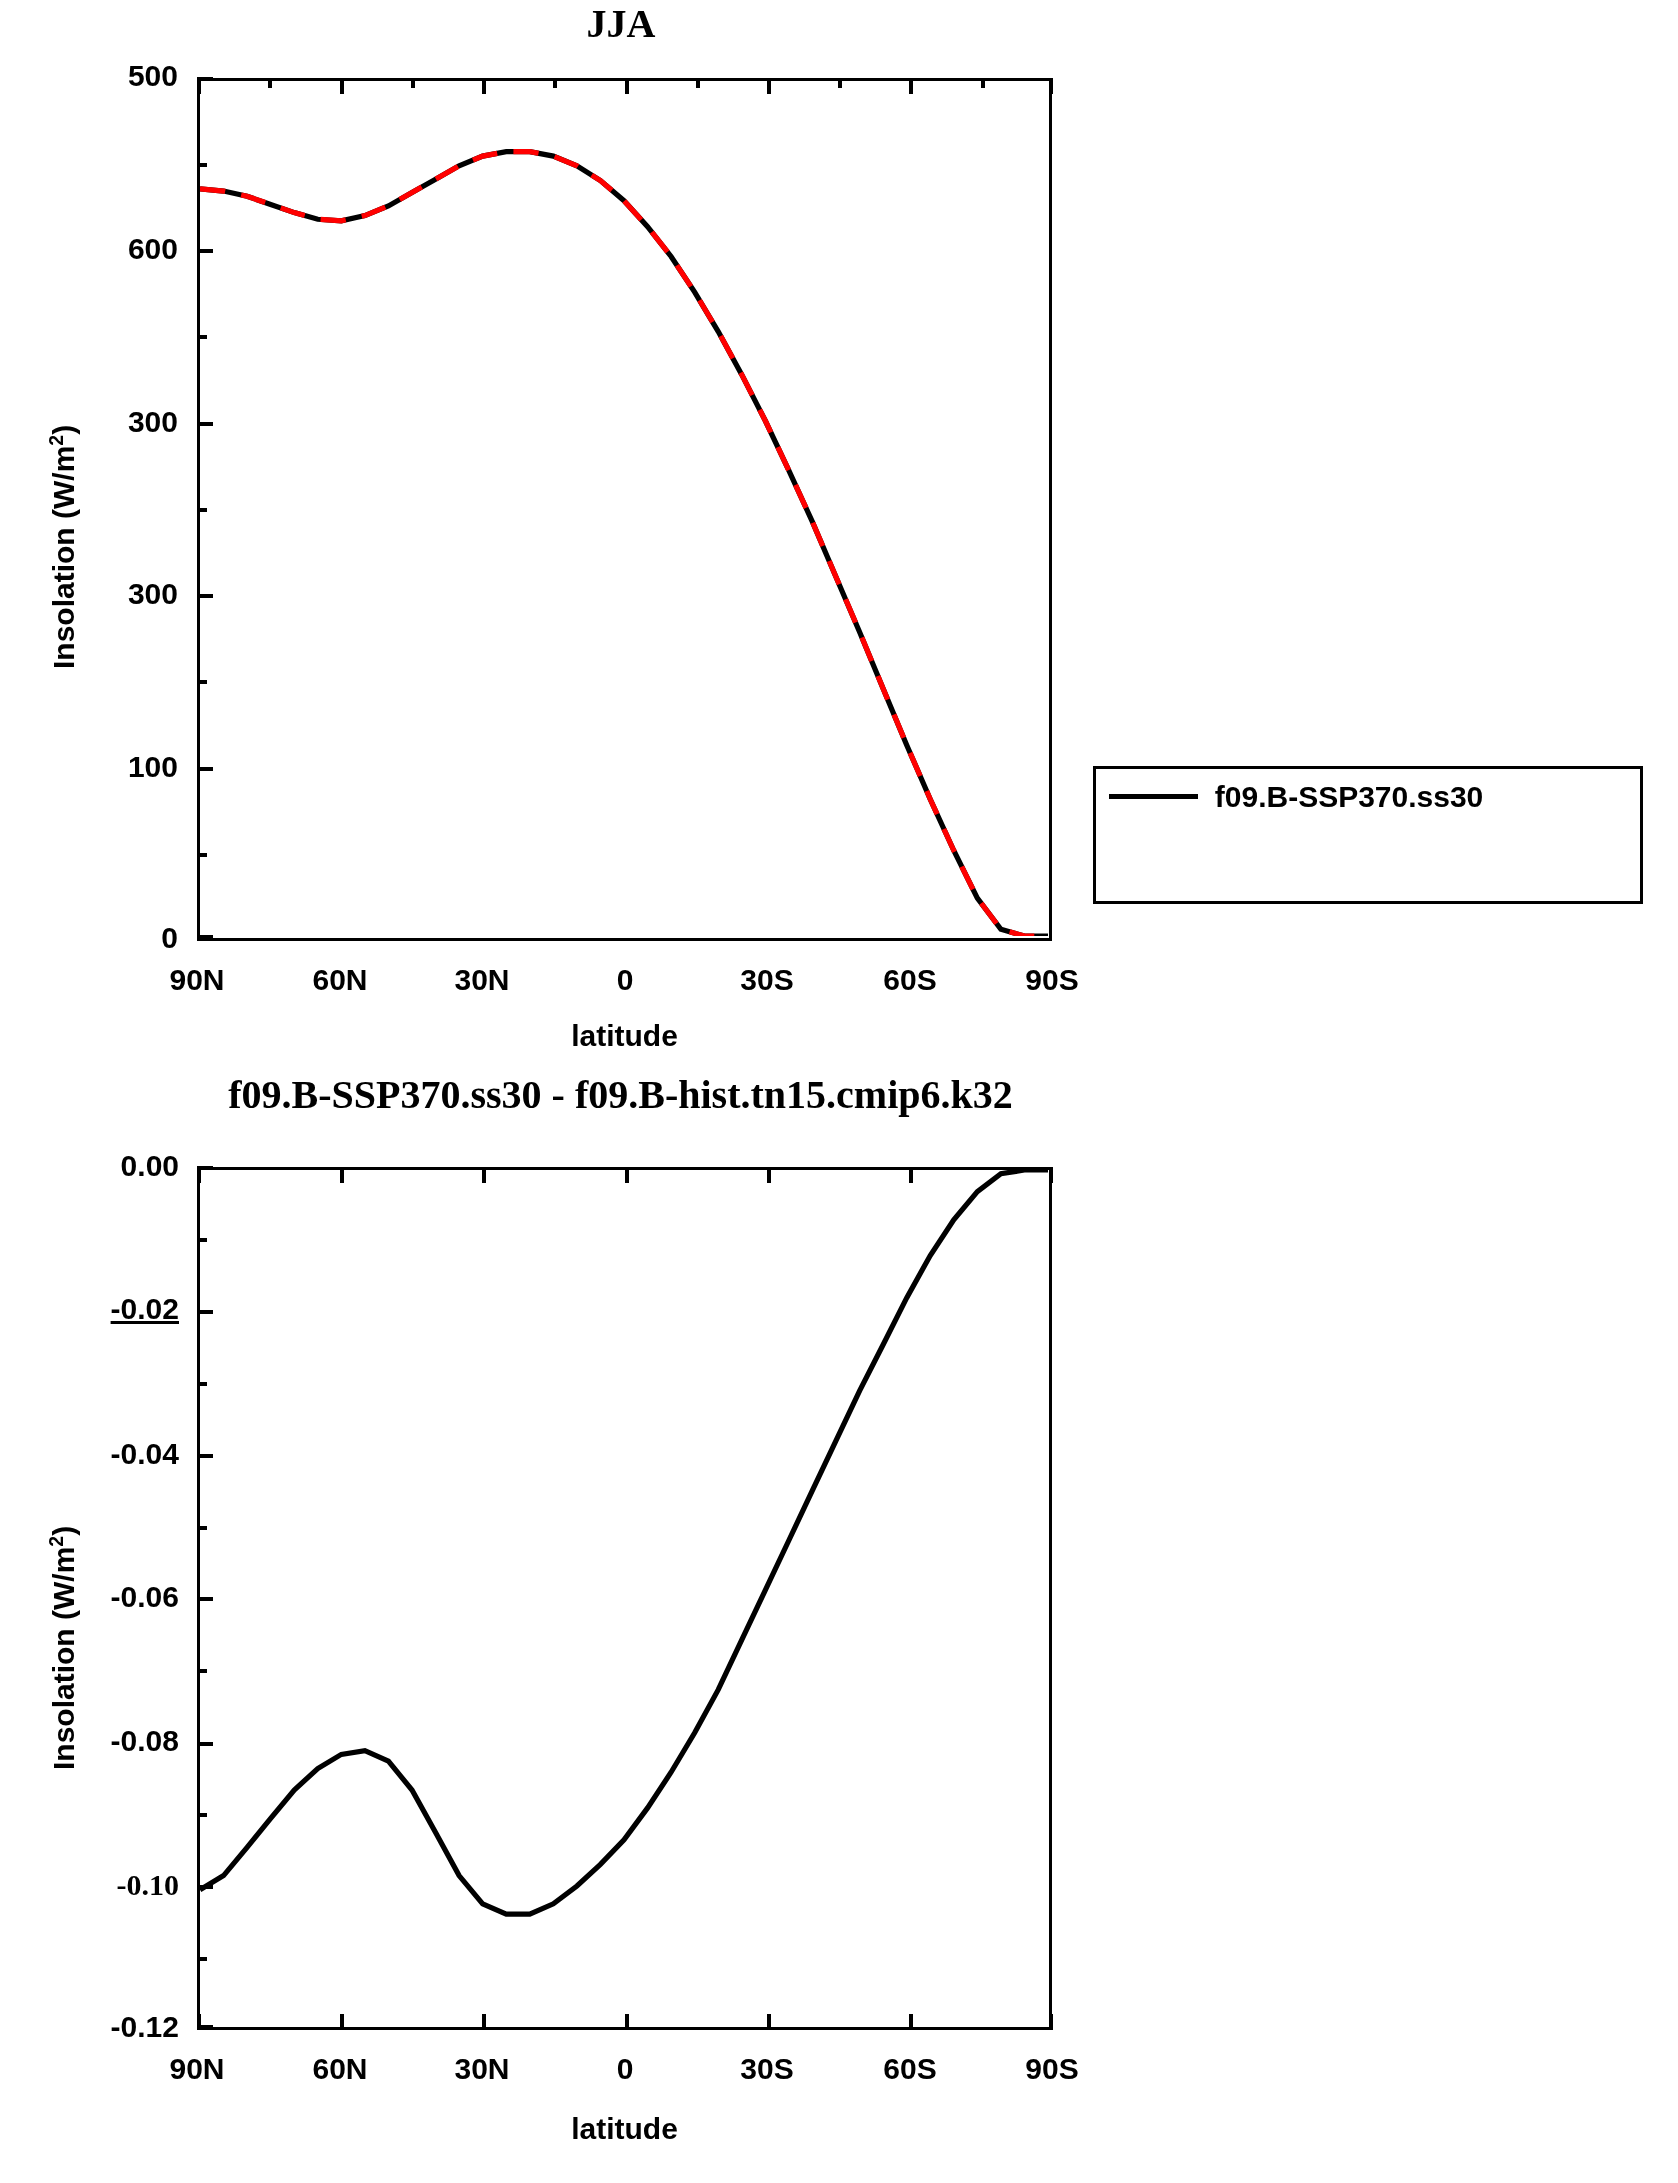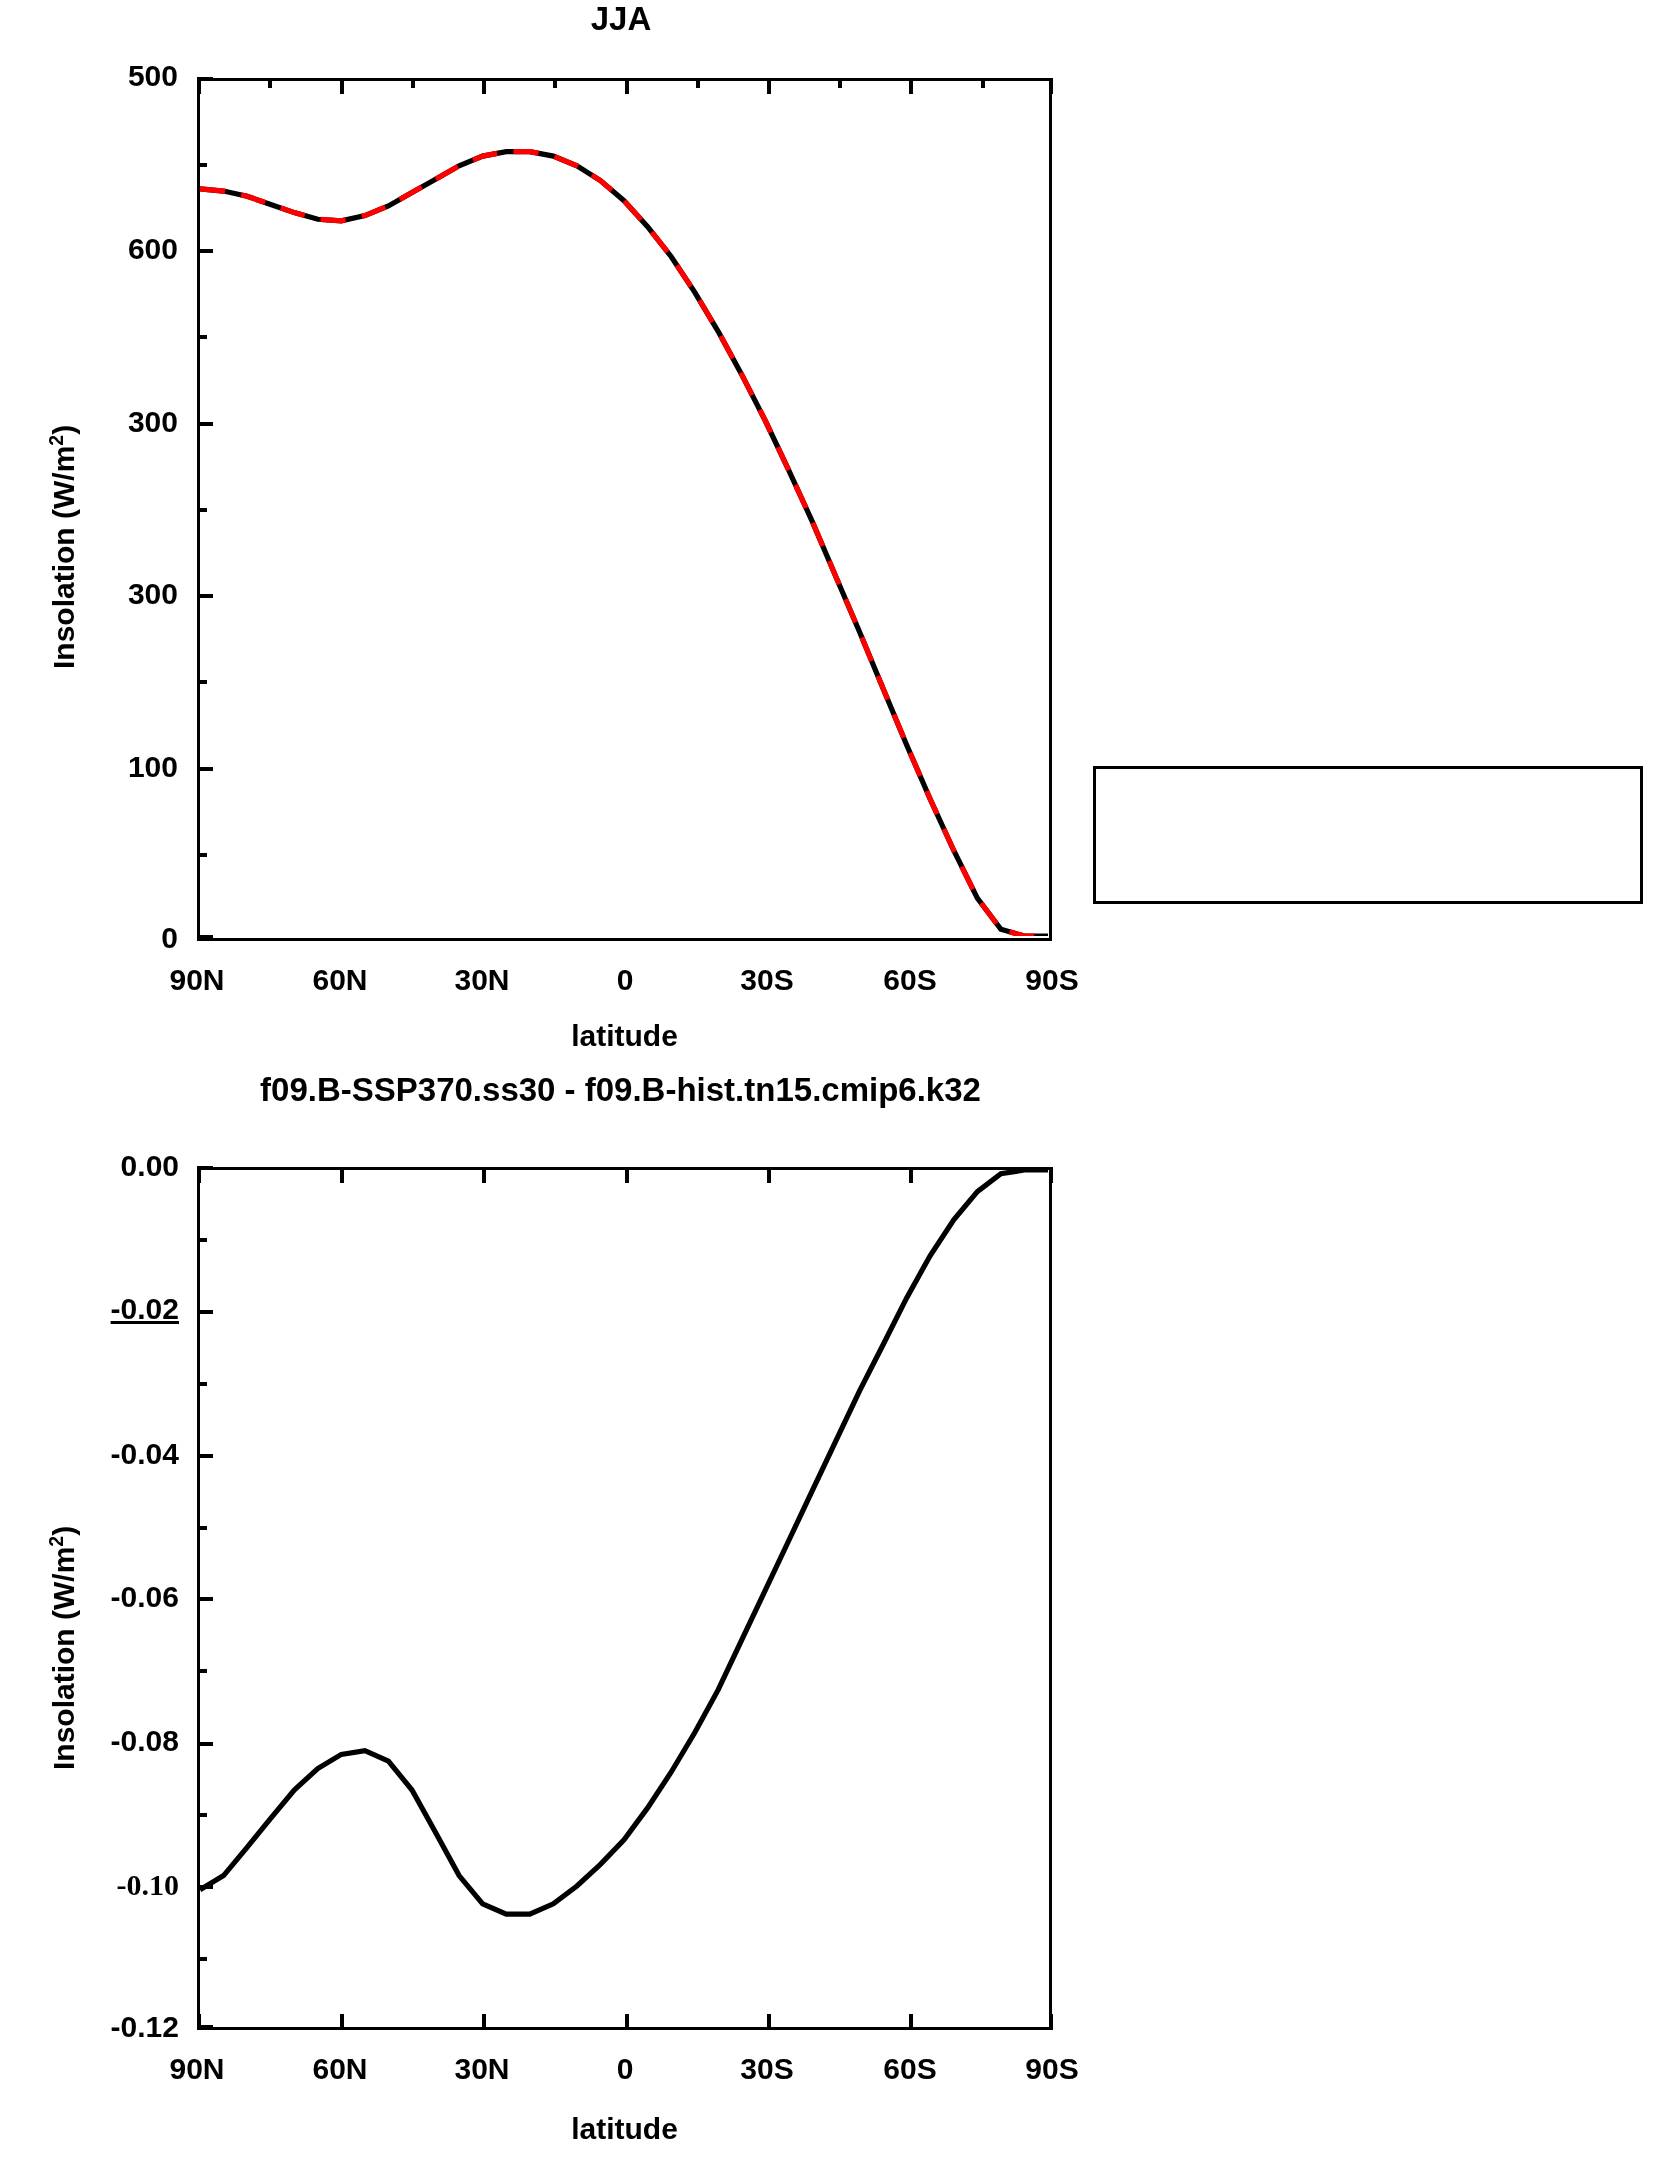--- a/index.html
+++ b/index.html
@@ -22,23 +22,24 @@
     height: 2183px;
   }
 
   
   .panel {
     position: absolute;
   }
   .panel-title {
     position: absolute;
     font-weight: bold;
-    font-size: 33px;
+    font-size: 40px;
     text-align: center;
     white-space: nowrap;
+    font-family: Liberation Serif, serif;
   }
   .plot-frame {
     position: absolute;
     border: 3.7px solid #000000;
     box-sizing: border-box;
     background: #ffffff;
   }
   .axis-label-x {
     position: absolute;
     font-weight: bold;
@@ -175,20 +176,26 @@
     <div class="tick-label-x" style="left:415px; top:963px; width:134px;">30N</div>
     <div class="tick-label-x" style="left:558px; top:963px; width:134px;">0</div>
     <div class="tick-label-x" style="left:700px; top:963px; width:134px;">30S</div>
     <div class="tick-label-x" style="left:843px; top:963px; width:134px;">60S</div>
     <div class="tick-label-x" style="left:985px; top:963px; width:134px;">90S</div>
 
     <div class="axis-label-x" style="left:476px; top:1019px; width:297px;">latitude</div>
   </div>
 
   <div class="legend" style="left:1093px; top:766px; width:550px; height:138px;">
+    <div class="legend-row">
+      <span class="legend-swatch">
+        <span class="line" style="background:#000000;"></span>
+      </span>
+      <span class="legend-label">f09.B-SSP370.ss30</span>
+    </div>
   </div>
 
   <div class="panel">
 
     <div class="panel-title" style="left:89px; top:1071px; width:1063px;">f09.B-SSP370.ss30 - f09.B-hist.tn15.cmip6.k32</div>
 
     <div class="axis-label-y" style="left:45px; top:1770px;">
       <span>Insolation (W/m</span><sup>2</sup><span>)</span>
     </div>
 

